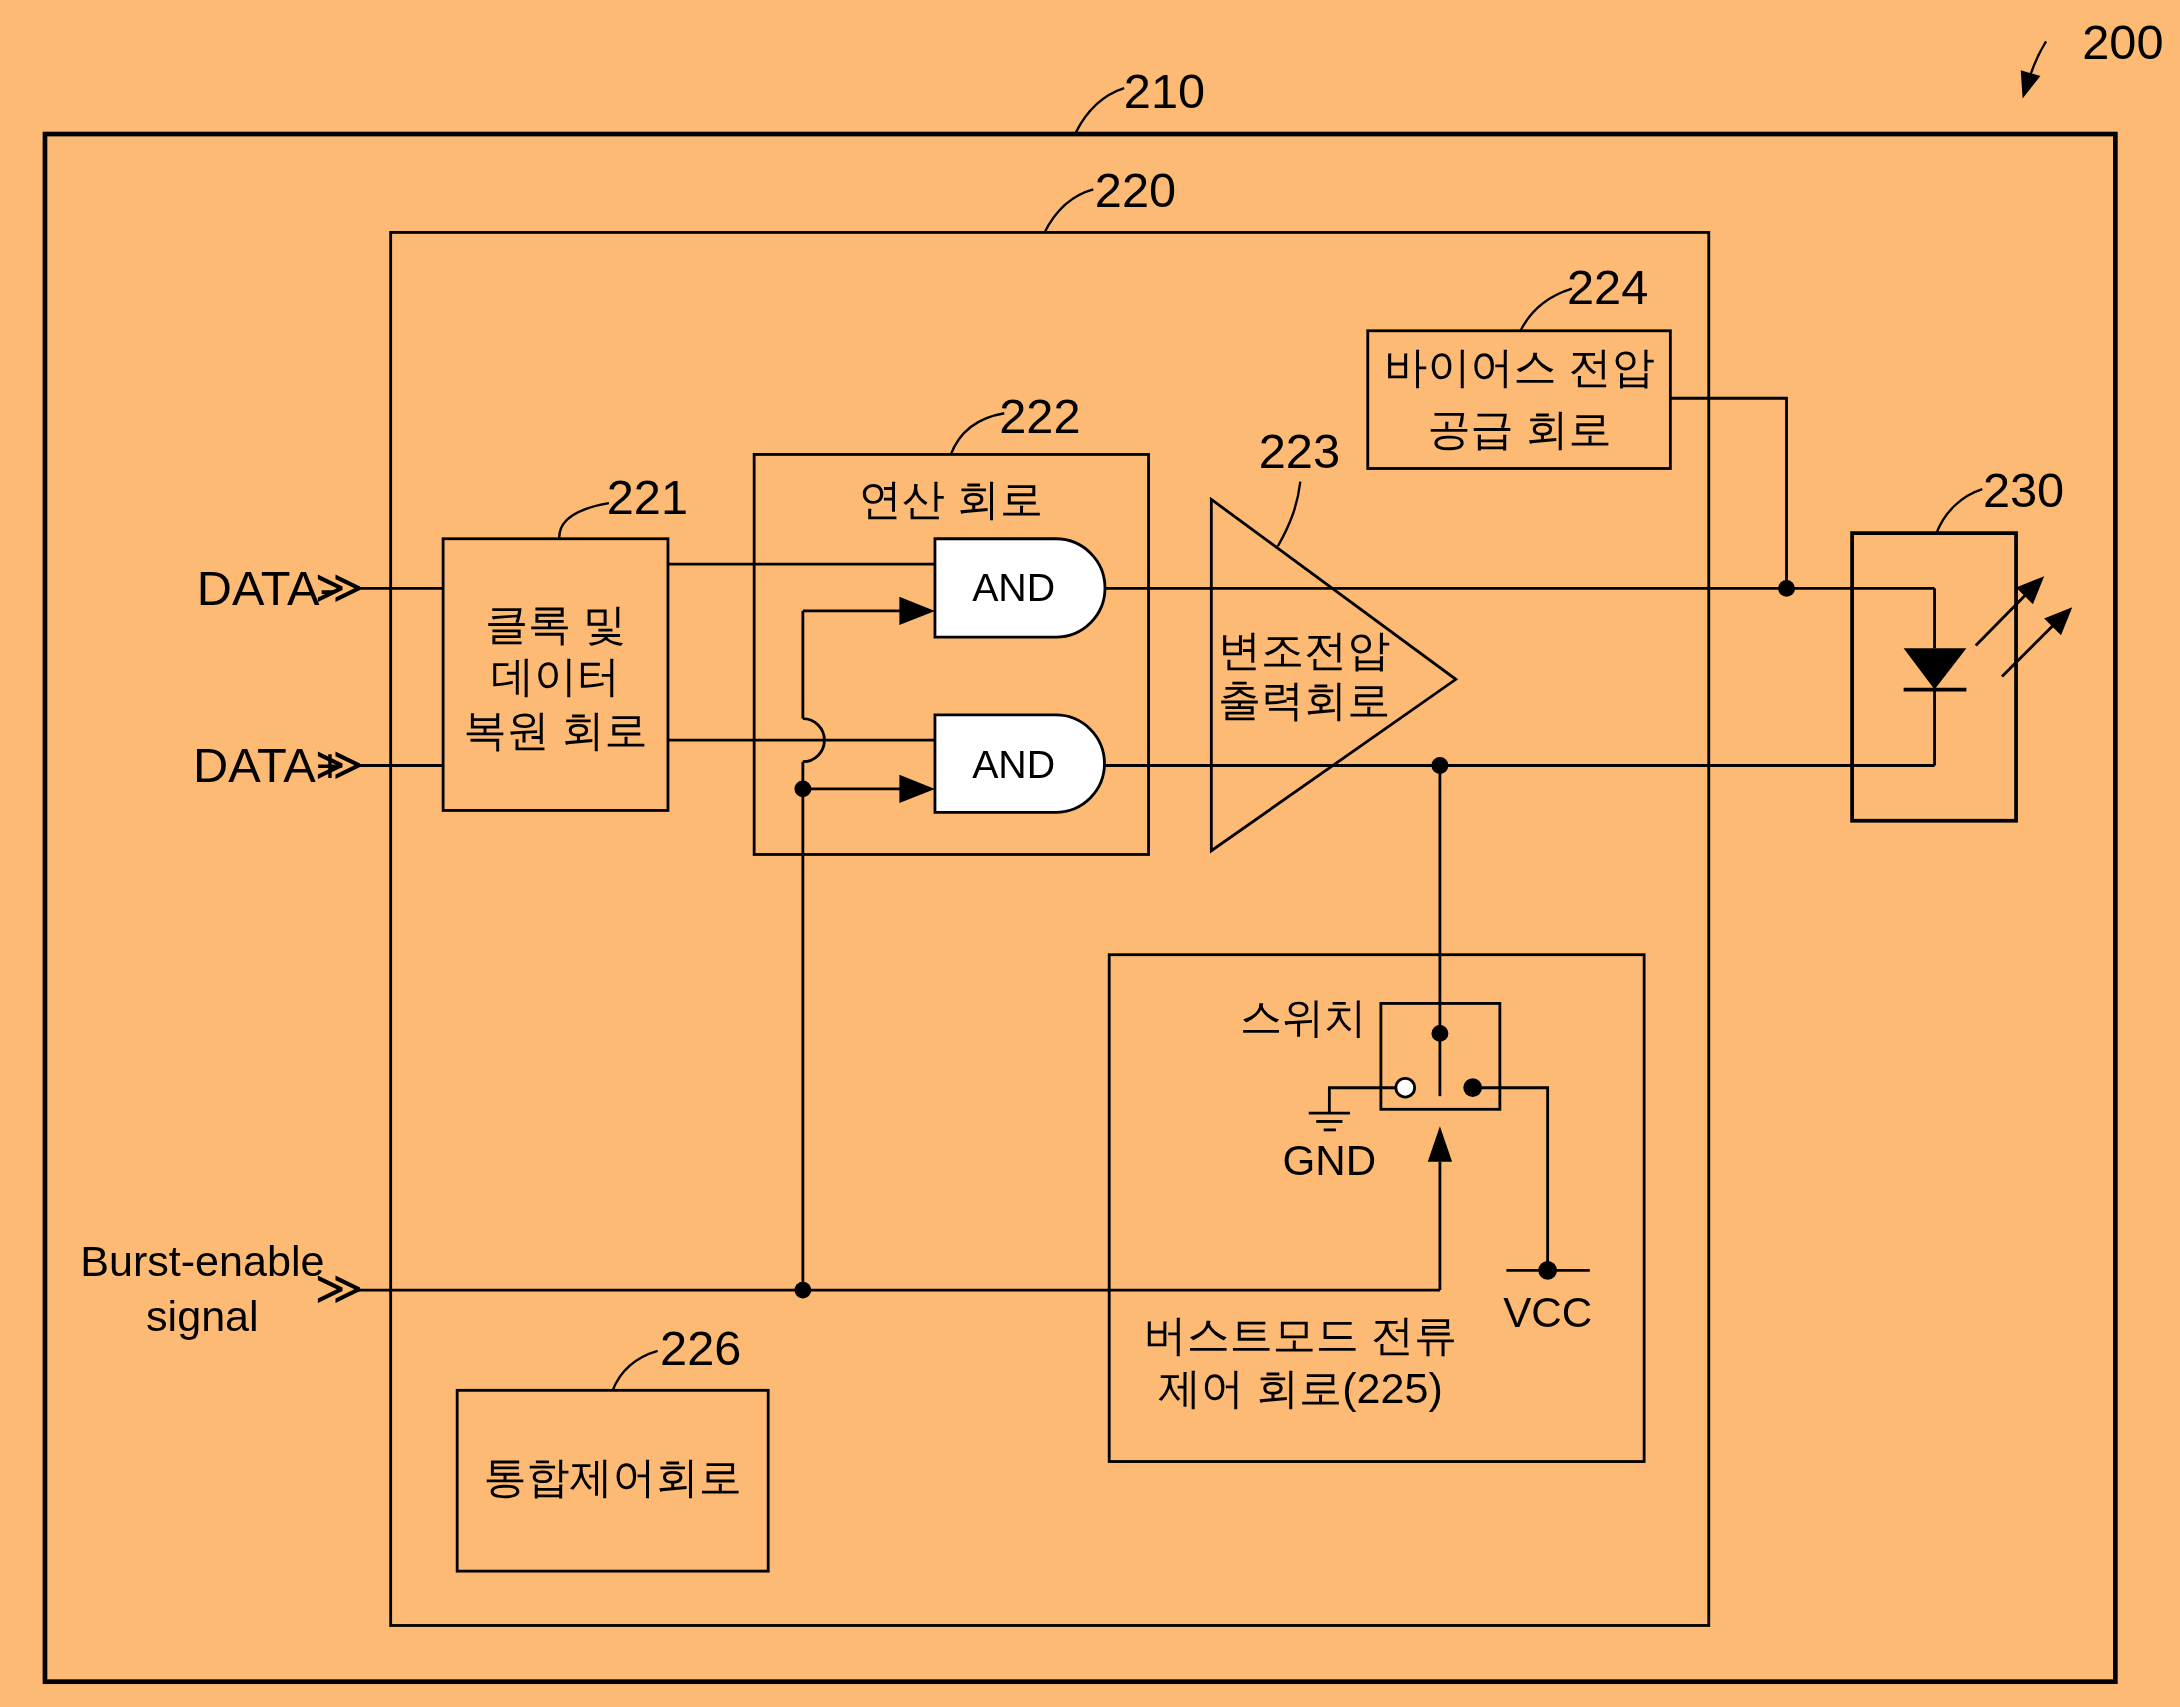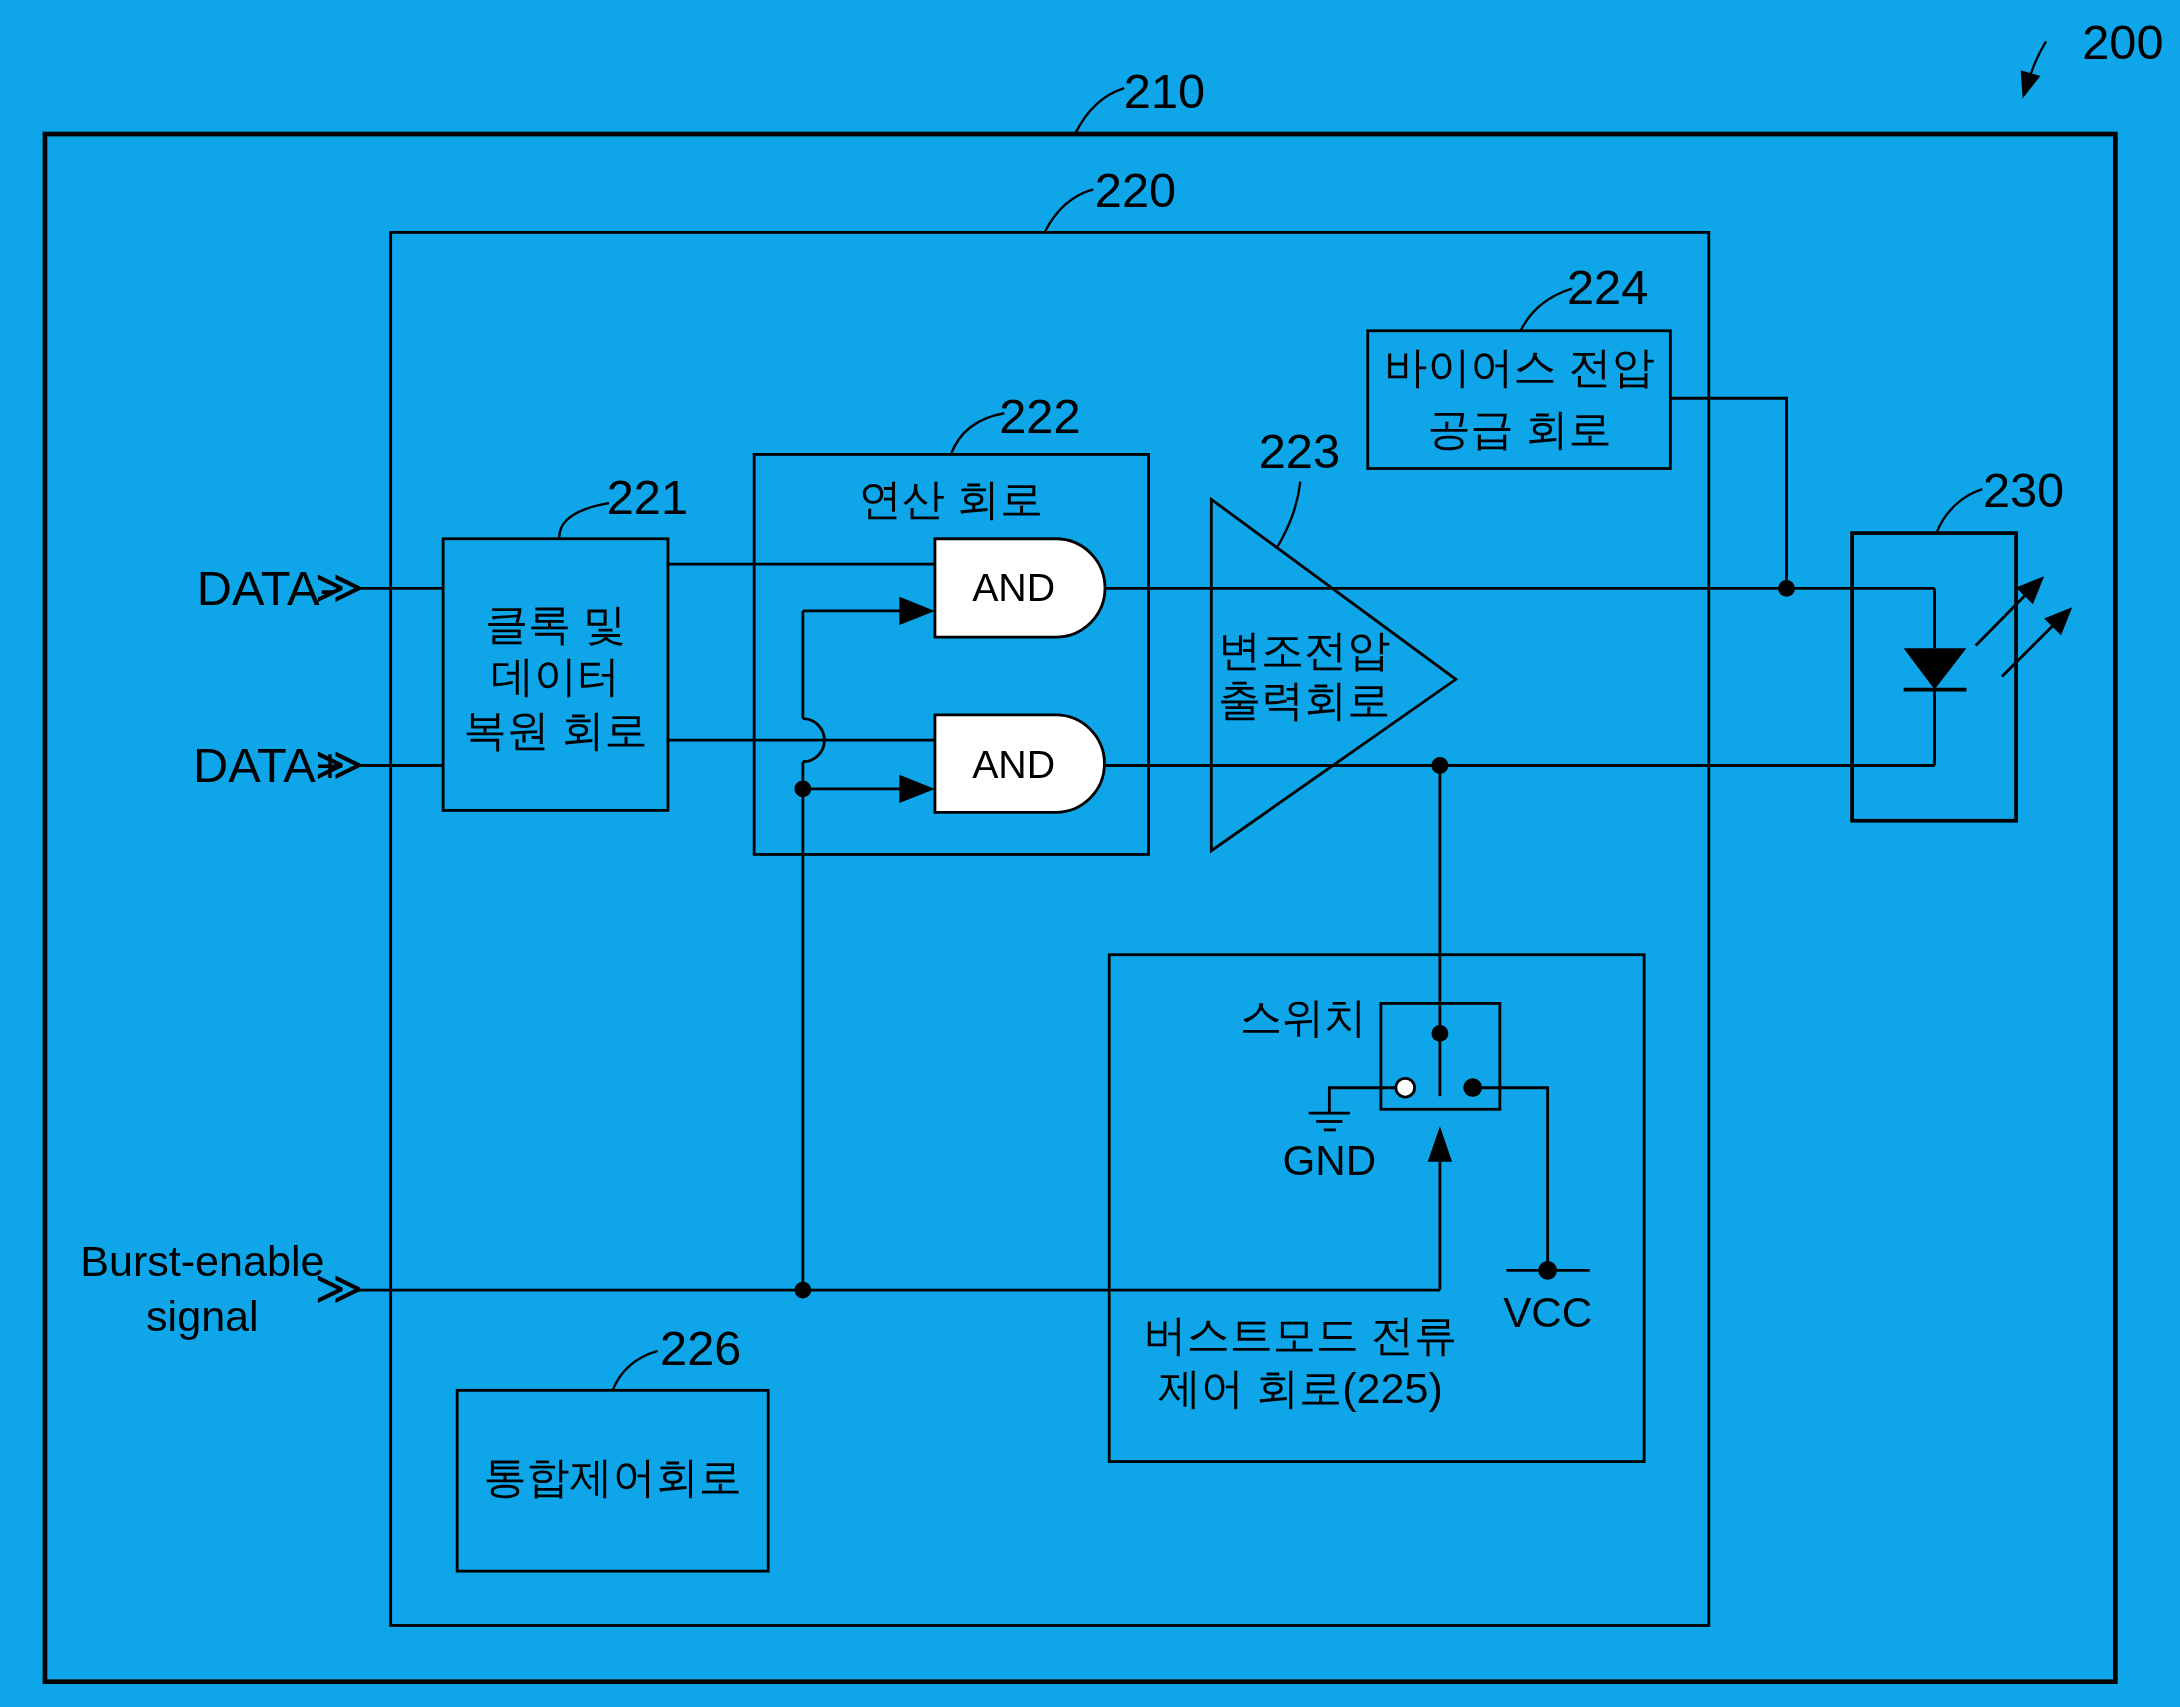--- a/index.html
+++ b/index.html
@@ -4,21 +4,21 @@
 <style>
   html, body {
     margin: 0;
     padding: 0;
     background: #ffffff;
   }
   .stage {
     position: relative;
     width: 2180px;
     height: 1708px;
-    background: #0ea5e9;
+    background: #fdba74;
     font-family: "Liberation Sans", "DejaVu Sans", sans-serif;
   }
   svg { display: block; }
   .box {
     fill: none;
     stroke: #000000;
     stroke-width: 3;
   }
   .box-thick { stroke-width: 5; }
   .box-med { stroke-width: 4; }

